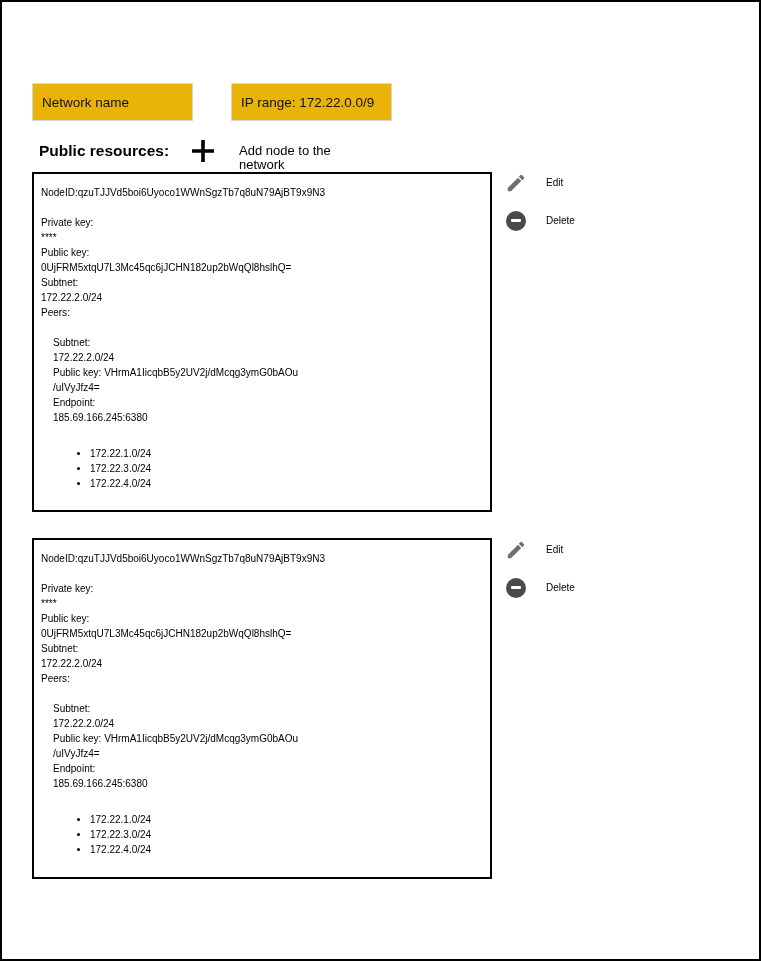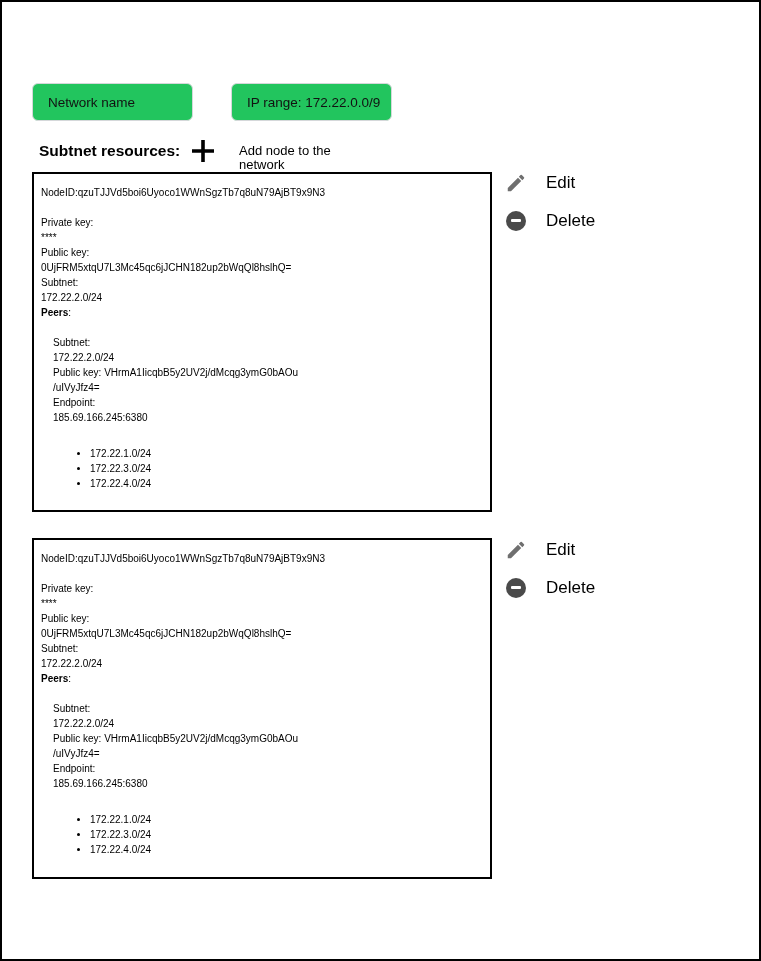--- a/index.html
+++ b/index.html
@@ -9,63 +9,63 @@
   }
   
   .titlebar { position:absolute; top:0; left:0; right:0; height:31px; border-bottom:1px solid #c9c9c9; background:#fff; }
   .title { position:absolute; left:18px; top:6px; font-size:17px; color:#818181; letter-spacing:.2px; }
   .win-controls { position:absolute; right:4px; top:4px; display:flex; gap:5px; }
   .win-circle { width:20px; height:20px; border-radius:50%; border:2px solid #2e2e2e; background:#fff; box-sizing:content-box; }
   .win-circle.active { border-color:#58a7f5; }
   
   .chip {
     position:absolute; height:38px; width:161px; box-sizing:border-box;
-    background:#22c55e; border:1px solid #d5d8da; border-radius:6px;
-    display:flex; align-items:center; padding-left:15px;
+    background:#eab308; border:1px solid #d5d8da; border-radius:0;
+    display:flex; align-items:center; padding-left:9px;
     font-size:13.5px; color:#121212; white-space:nowrap;
   }
   .chip-name { left:30px; top:81px; }
   .chip-ip   { left:229px; top:81px; }
   
   .res-label { position:absolute; left:37px; top:140px; font-size:15.5px; font-weight:bold; color:#000; }
   .plus-btn { position:absolute; left:186px; top:135px; width:30px; height:30px; cursor:pointer; background:none; border:none; padding:0; }
   .add-label { position:absolute; left:237px; top:142px; width:96px; text-align:left; font-size:13px; line-height:14px; color:#000; cursor:pointer; }
   
   .node-card {
     position:absolute; left:30px; width:460px; box-sizing:border-box;
     border:2px solid #000; background:#fff;
     padding:11px 10px 0 7px; font-size:10px; line-height:15px; color:#000;
   }
   .card-0 { top:170px; height:340px; }
   .card-1 { top:536px; height:341px; }
   .spacer { height:15px; }
-  .bold { font-weight:bold; }
+  .bold { font-weight:normal; }
   .peer-block { margin-left:12px; }
   .allowed { margin:21px 0 0 0; padding-left:49px; list-style:disc; }
   .allowed li { margin:0; }
   
   .actions { position:absolute; left:502px; width:130px; }
   .actions-0 { top:169px; }
   .actions-1 { top:536px; }
   .action-row { display:flex; align-items:center; height:23px; margin-bottom:15px; cursor:pointer; background:none; border:none; padding:0; font-family:inherit; }
   .action-icon { width:23px; height:23px; display:flex; align-items:center; justify-content:center; }
-  .action-label { font-size:17px; color:#000; margin-left:19px; }
+  .action-label { font-size:10px; color:#000; margin-left:19px; }
   .minus-circle { width:20px; height:20px; border-radius:50%; background:#4a4a4a; display:flex; align-items:center; justify-content:center; }
   .minus-bar { width:10px; height:3px; background:#fff; border-radius:1px; }
 </style>
 </head>
 <body>
 
 <div class="page">
 
 
   <div class="chip chip-name">Network name</div>
   <div class="chip chip-ip">IP range: 172.22.0.0/9</div>
 
-  <div class="res-label">Subtnet resources:</div>
+  <div class="res-label">Public resources:</div>
   <button class="plus-btn">
     <span>
       <svg width="28" height="28" viewBox="0 0 28 28">
           <path d="M14 3 V25 M3 14 H25" stroke="#000" stroke-width="3.6"></path>
         </svg>
     </span>
   </button>
   <div class="add-label">Add node to the network</div>
 
   <div class="node-card card-0">

